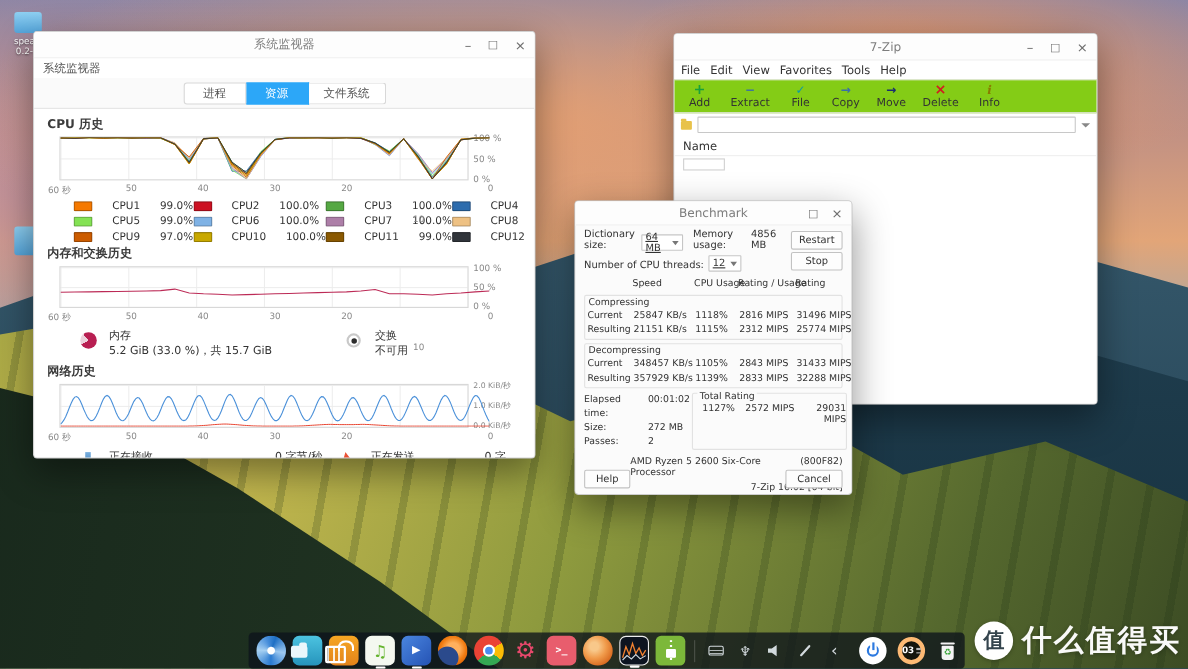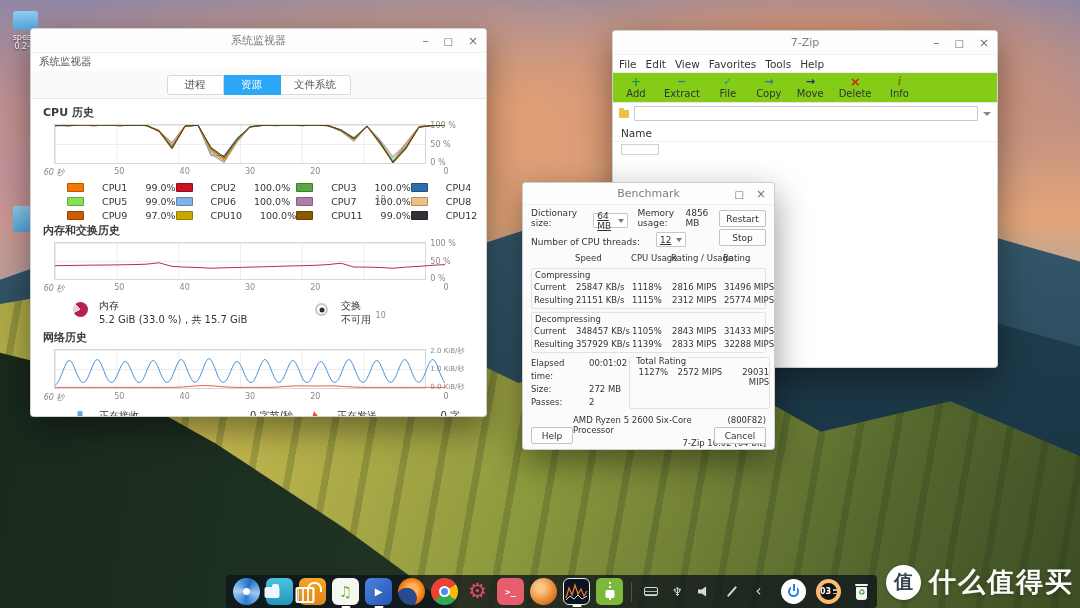--- a/index.html
+++ b/index.html
@@ -52,21 +52,21 @@
   .chart-row { display:flex; margin-left:11px; }
   .chart { position:relative; width:392px; border:1px solid #d8d8d8; background:#fff;
     background-image:linear-gradient(to right,#ececec 1px,transparent 1px),linear-gradient(to bottom,#ececec 1px,transparent 1px);
     background-size:calc(100%/6) 100%,100% 50%; }
   .chart svg { position:absolute; left:0; top:0; }
   .h40{height:40px;} .h38{height:38px;}
   .yticks { display:flex; flex-direction:column; justify-content:space-between; padding-left:4px; font-size:8px; color:#888; width:50px; }
   .yticks.small { font-size:7px; }
   .xticks { position:relative; margin-left:11px; width:392px; height:11px; font-size:8px; color:#888; }
   .xticks span { position:absolute; top:0; transform:translateX(-50%); white-space:nowrap; }
-  .xt0{left:0;transform:none;font-style:italic;} .xt1{left:16.67%;} .xt2{left:33.33%;} .xt3{left:50%;} .xt4{left:66.67%;} .xt5{left:83.33%;margin-top:28px;} .xt6{left:100%;transform:translateX(-100%);}
+  .xt0{left:0;transform:none;} .xt1{left:16.67%;} .xt2{left:33.33%;} .xt3{left:50%;} .xt4{left:66.67%;} .xt5{left:83.33%;margin-top:28px;} .xt6{left:100%;transform:translateX(-100%);}
   .cpu-legend { display:grid; grid-template-columns:repeat(4,1fr); margin:3px 0 2px 24px; row-gap:2px; }
   .cl-item { display:flex; align-items:center; gap:18px; font-size:9.5px; color:#333; height:12px; }
   .cpu-swatch { width:17px; height:9px; border:1px solid rgba(0,0,0,.25); border-radius:1px; flex:none; }
   .mem-legend { display:grid; grid-template-columns:26px 216px 26px 1fr; margin:5px 0 3px 30px; }
   .pie-icon { width:15px; height:15px; border-radius:50%; margin-top:3px;
     background:conic-gradient(from -40deg,#b81f52 0 78%, #ecd2dc 78% 100%); }
   .swap-icon { width:13px; height:13px; border-radius:50%; border:2px solid #c9c9c9; margin-top:4px; position:relative; background:#fff; }
   .swap-icon::after { content:""; position:absolute; left:50%; top:50%; width:5px; height:5px; border-radius:50%; background:#2d2d2d; transform:translate(-50%,-50%); }
   .leg-col { font-size:10px; color:#333; line-height:14px; }
   .net-legend { display:grid; grid-template-columns:26px 96px 112px 30px 96px 1fr; margin:5px 0 0 30px; }
@@ -97,21 +97,21 @@
   .addr-input { flex:1; height:15px; border:1px solid #c8c8c8; background:#fff; border-radius:1px; }
   .addr-caret { width:0; height:0; border-left:4px solid transparent; border-right:4px solid transparent; border-top:4px solid #888; }
   .sz-namehdr { padding:3px 8px 2px 8px; font-size:10.5px; color:#333; border-bottom:1px solid #efefef; }
   .sz-editbox { margin:2px 0 0 8px; width:38px; height:11px; border:1px solid #d0d0d0; background:#fff; }
 
   
   .bm { left:522px; top:182px; width:253px; height:268px; z-index:30; background:#fbfbfb; font-size:9px; color:#333; }
   .bm .titlebar { height:22px; }
   .bm-body { padding:4px 8px 0 8px; position:relative; }
   .bm-row { display:flex; align-items:flex-end; height:19px; padding-right:56px; }
-  .combo { margin-left:16px; height:15px; border:1px solid #c6c6c6; background:#fff; border-radius:1px;
+  .combo { margin-left:4px; height:15px; border:1px solid #c6c6c6; background:#fff; border-radius:1px;
     display:flex; align-items:center; justify-content:space-between; padding:0 3px;text-decoration:underline; }
   .combo::after { content:""; width:0; height:0; border-left:3px solid transparent; border-right:3px solid transparent; border-top:4px solid #777; margin-left:3px; }
   .bm-btn { position:absolute; right:8px; width:47px; height:17px; background:#fdfdfd; border:1px solid #c2c2c2; border-radius:2px;
     font-size:9px; color:#333; display:flex; align-items:center; justify-content:center; }
   .bm-grid { display:grid; grid-template-columns:44px 56px 40px 52px 45px; }
   .bm-grid span { text-align:left; font-size:8.5px; line-height:13px; white-space:nowrap; }
   .bm-grid span.lab { text-align:left; padding-left:2px; }
   .bm-head { margin-top:5px; }
   .bm-group { border:1px solid #e2e2e2; border-radius:2px; margin-top:3px; padding:0 0 1px 0; }
   .bm-gtitle { font-size:8.5px; line-height:12px; padding-left:3px; color:#333; }

